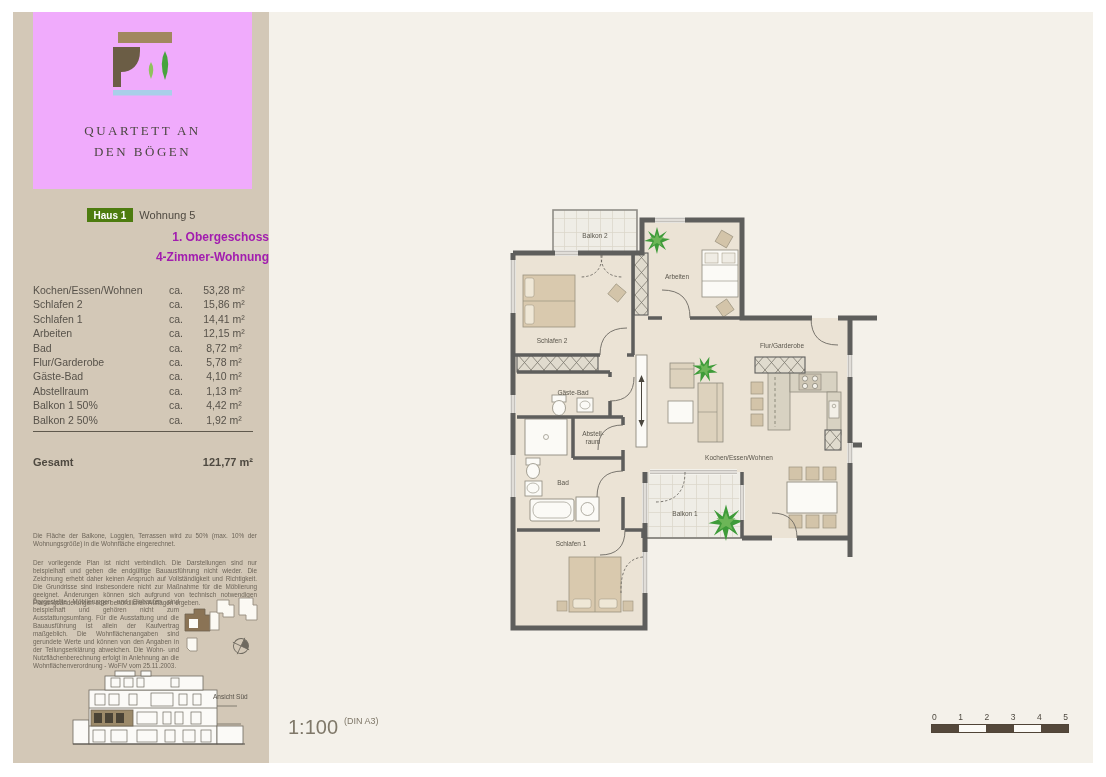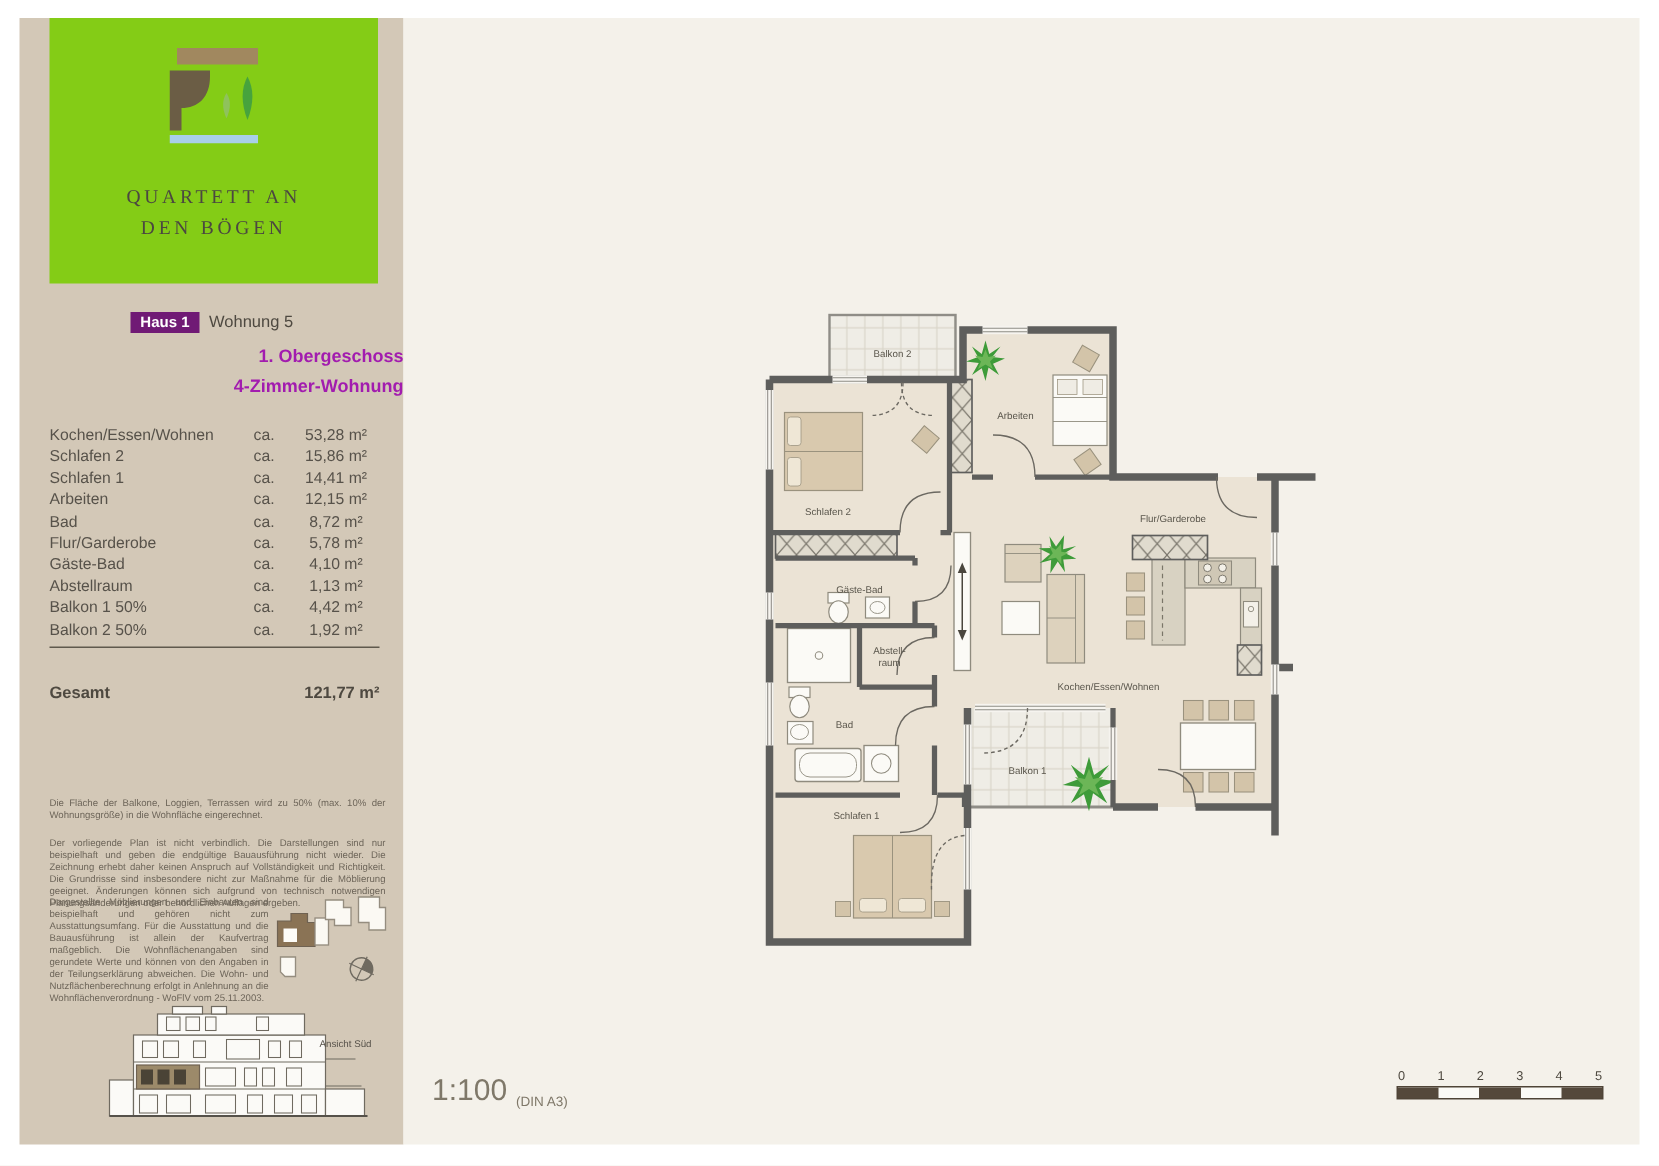--- a/index.html
+++ b/index.html
@@ -1,41 +1,41 @@
 <!DOCTYPE html>
 <html><head>
 <meta charset="utf-8">
 <style>
   html,body{margin:0;padding:0}
   body{width:1106px;height:777px;background:#ffffff;position:relative;overflow:hidden;
        font-family:"Liberation Sans",sans-serif;-webkit-font-smoothing:antialiased}
   .sidebar{position:absolute;left:13px;top:12px;width:256px;height:751px;background:#d3c8b7}
   .main{position:absolute;left:269px;top:12px;width:824px;height:751px;background:#f4f1ea}
-  .logo-box{position:absolute;left:20px;top:0;width:219px;height:177px;background:#84cc16;text-align:center}
+  .logo-box{position:absolute;left:20px;top:0;width:219px;height:177px;background:#f0abfc;text-align:center}
   .logo-svg{position:absolute;left:80px;top:20px}
   .brand{position:absolute;left:0;top:108px;width:219px;text-align:center;
          font-family:"Liberation Serif",serif;font-size:13px;letter-spacing:2.5px;color:#4b4741;line-height:1.65}
   .badge-row{position:absolute;left:0;top:196px;width:100%;display:flex;justify-content:center;align-items:center}
-  .badge{background:#701a75;color:#fff;font-size:10px;font-weight:bold;padding:2px 7px 1px}
+  .badge{background:#4d7c0f;color:#fff;font-size:10px;font-weight:bold;padding:2px 7px 1px}
   .unit{font-size:11px;font-weight:normal;color:#4e4940;margin-left:6px}
   .h1a,.h1b{position:absolute;left:0;width:100%;text-align:right;font-weight:bold;font-size:12px;color:#a21caf}
   .h1a{top:218px}.h1b{top:238px}
   .area-table{position:absolute;left:20px;top:271px;width:220px;font-size:10.5px;color:#57524a}
   .arow{display:flex;line-height:14.4px}
   .an{flex:1}.ac{width:26px}.av{width:58px;text-align:center}
   .sep{border-top:1px solid #5f594d;margin-top:4px}
   .trow{display:flex;margin-top:24px;font-weight:bold;font-size:11px;color:#4e4940}
   .tn{flex:1}.tv{text-align:center}
   .legal{position:absolute;left:20px;width:224px;font-size:6.4px;line-height:1.25;color:#6e665a;text-align:justify}
   .lp1{top:520px}.lp2{top:547px}.lp3{top:586px;width:146px}
   .site-icons{position:absolute;left:168px;top:584px}
   .elev{position:absolute;left:58px;top:656px}
   .elev-cap{position:absolute;left:200px;top:681px;font-size:6.5px;color:#57524a}
   .plan{position:absolute;left:505px;top:205px}
-  .scale-note{position:absolute;left:288px;top:716px;display:flex;align-items:flex-end;color:#7f7869}
+  .scale-note{position:absolute;left:288px;top:716px;display:flex;align-items:flex-start;color:#7f7869}
   .scale-val{font-size:20px}
   .scale-fmt{font-size:9px;margin-left:6px}
   .scalebar{position:absolute;left:931px;top:712px;width:138px}
   .ticks{display:flex;justify-content:space-between;font-size:8.5px;color:#4e4940;padding:0 1px}
   .bar{display:flex;height:7px;border:1px solid #4f4437;margin-top:2px;background:#fbfaf6}
   .bar .seg{flex:1}
   .seg.d{background:#54483b}
   svg text{font-family:"Liberation Sans",sans-serif}
   .pl{font-size:6.5px;fill:#5a564c}
 </style>

